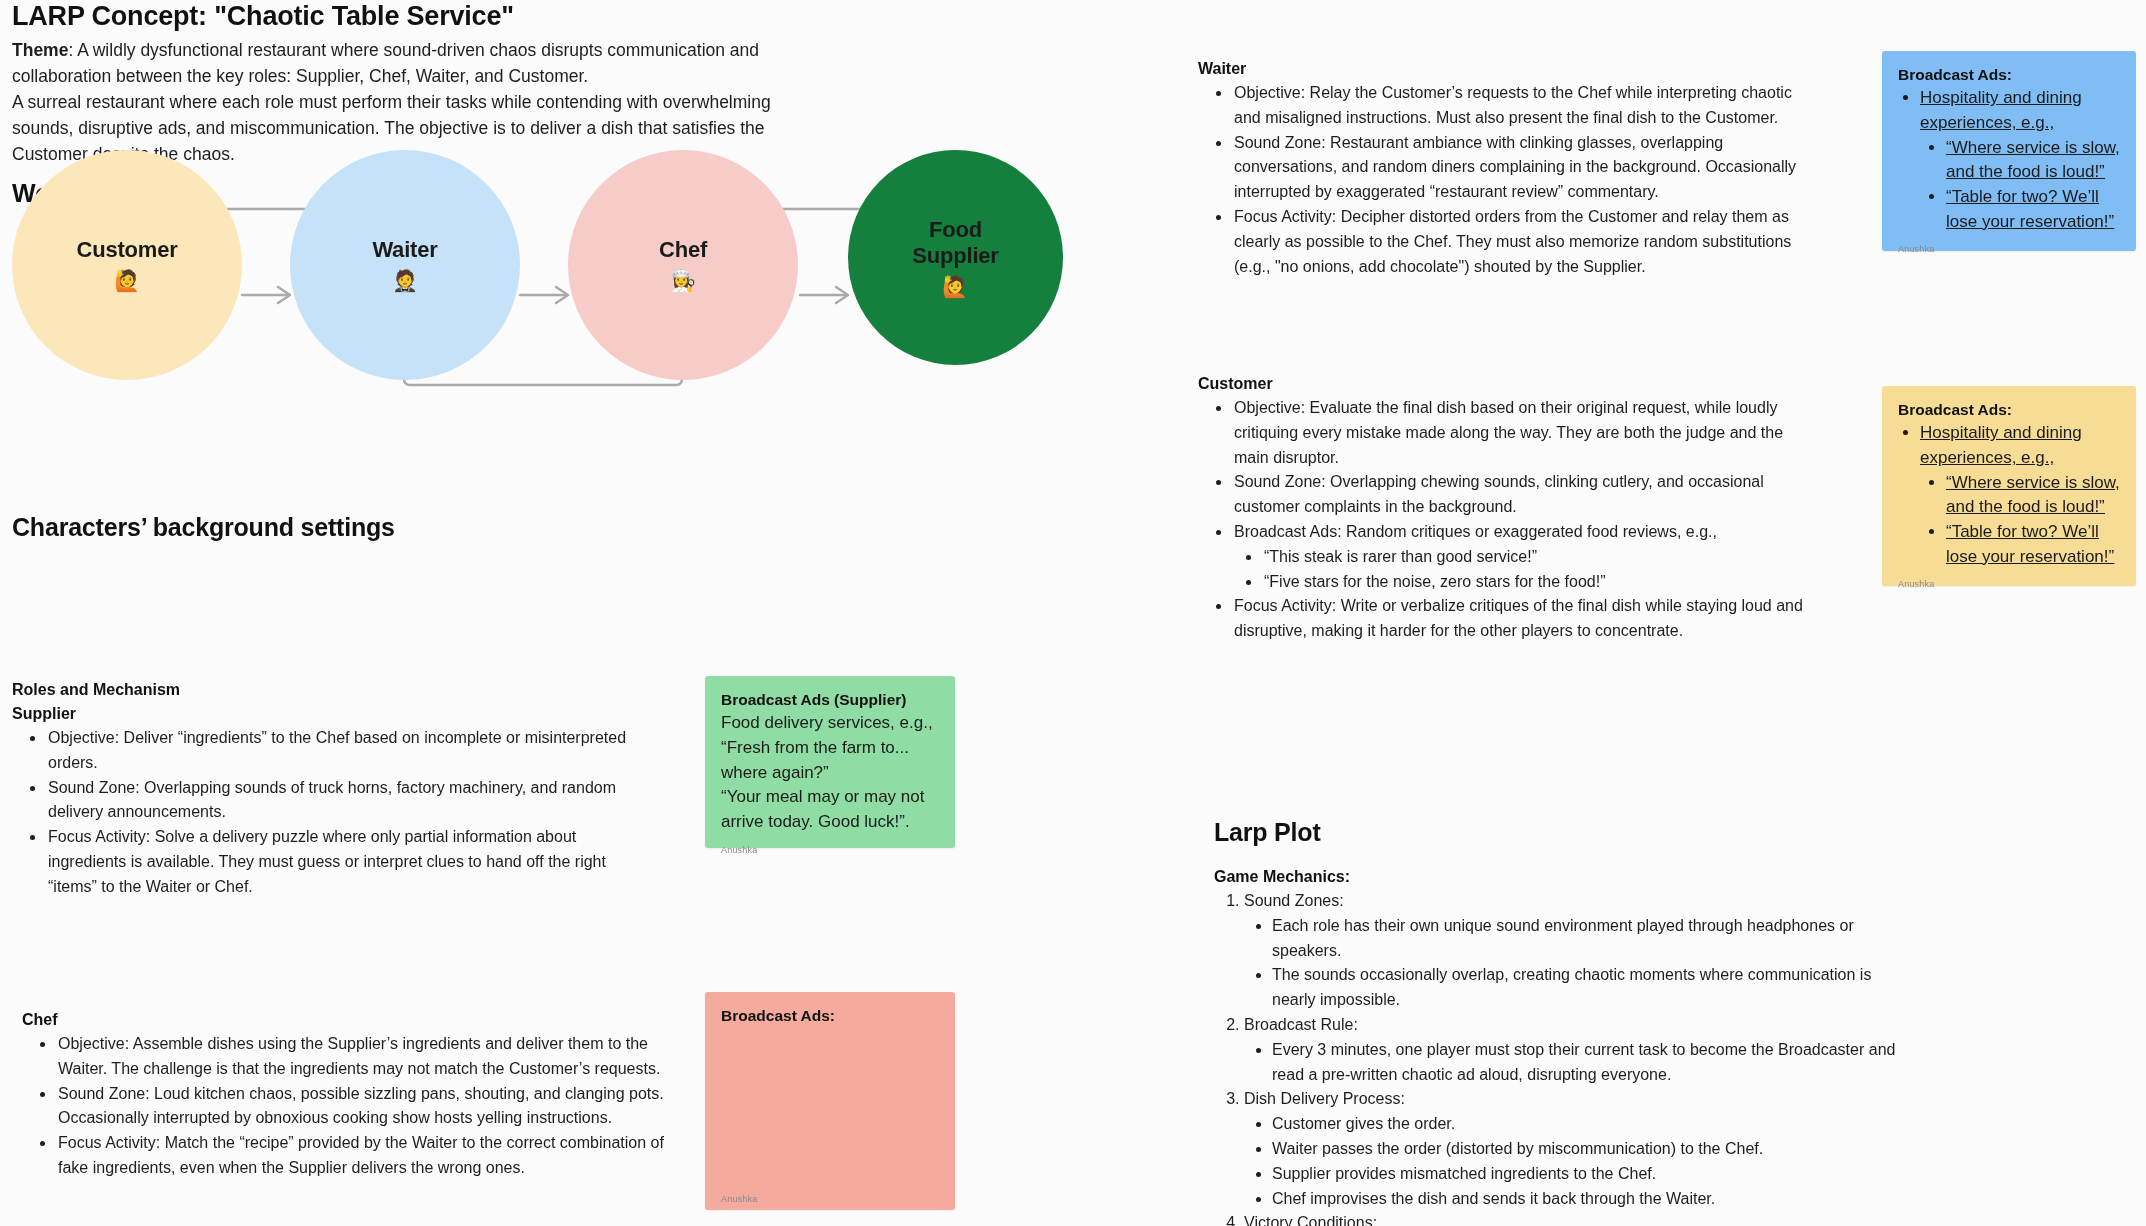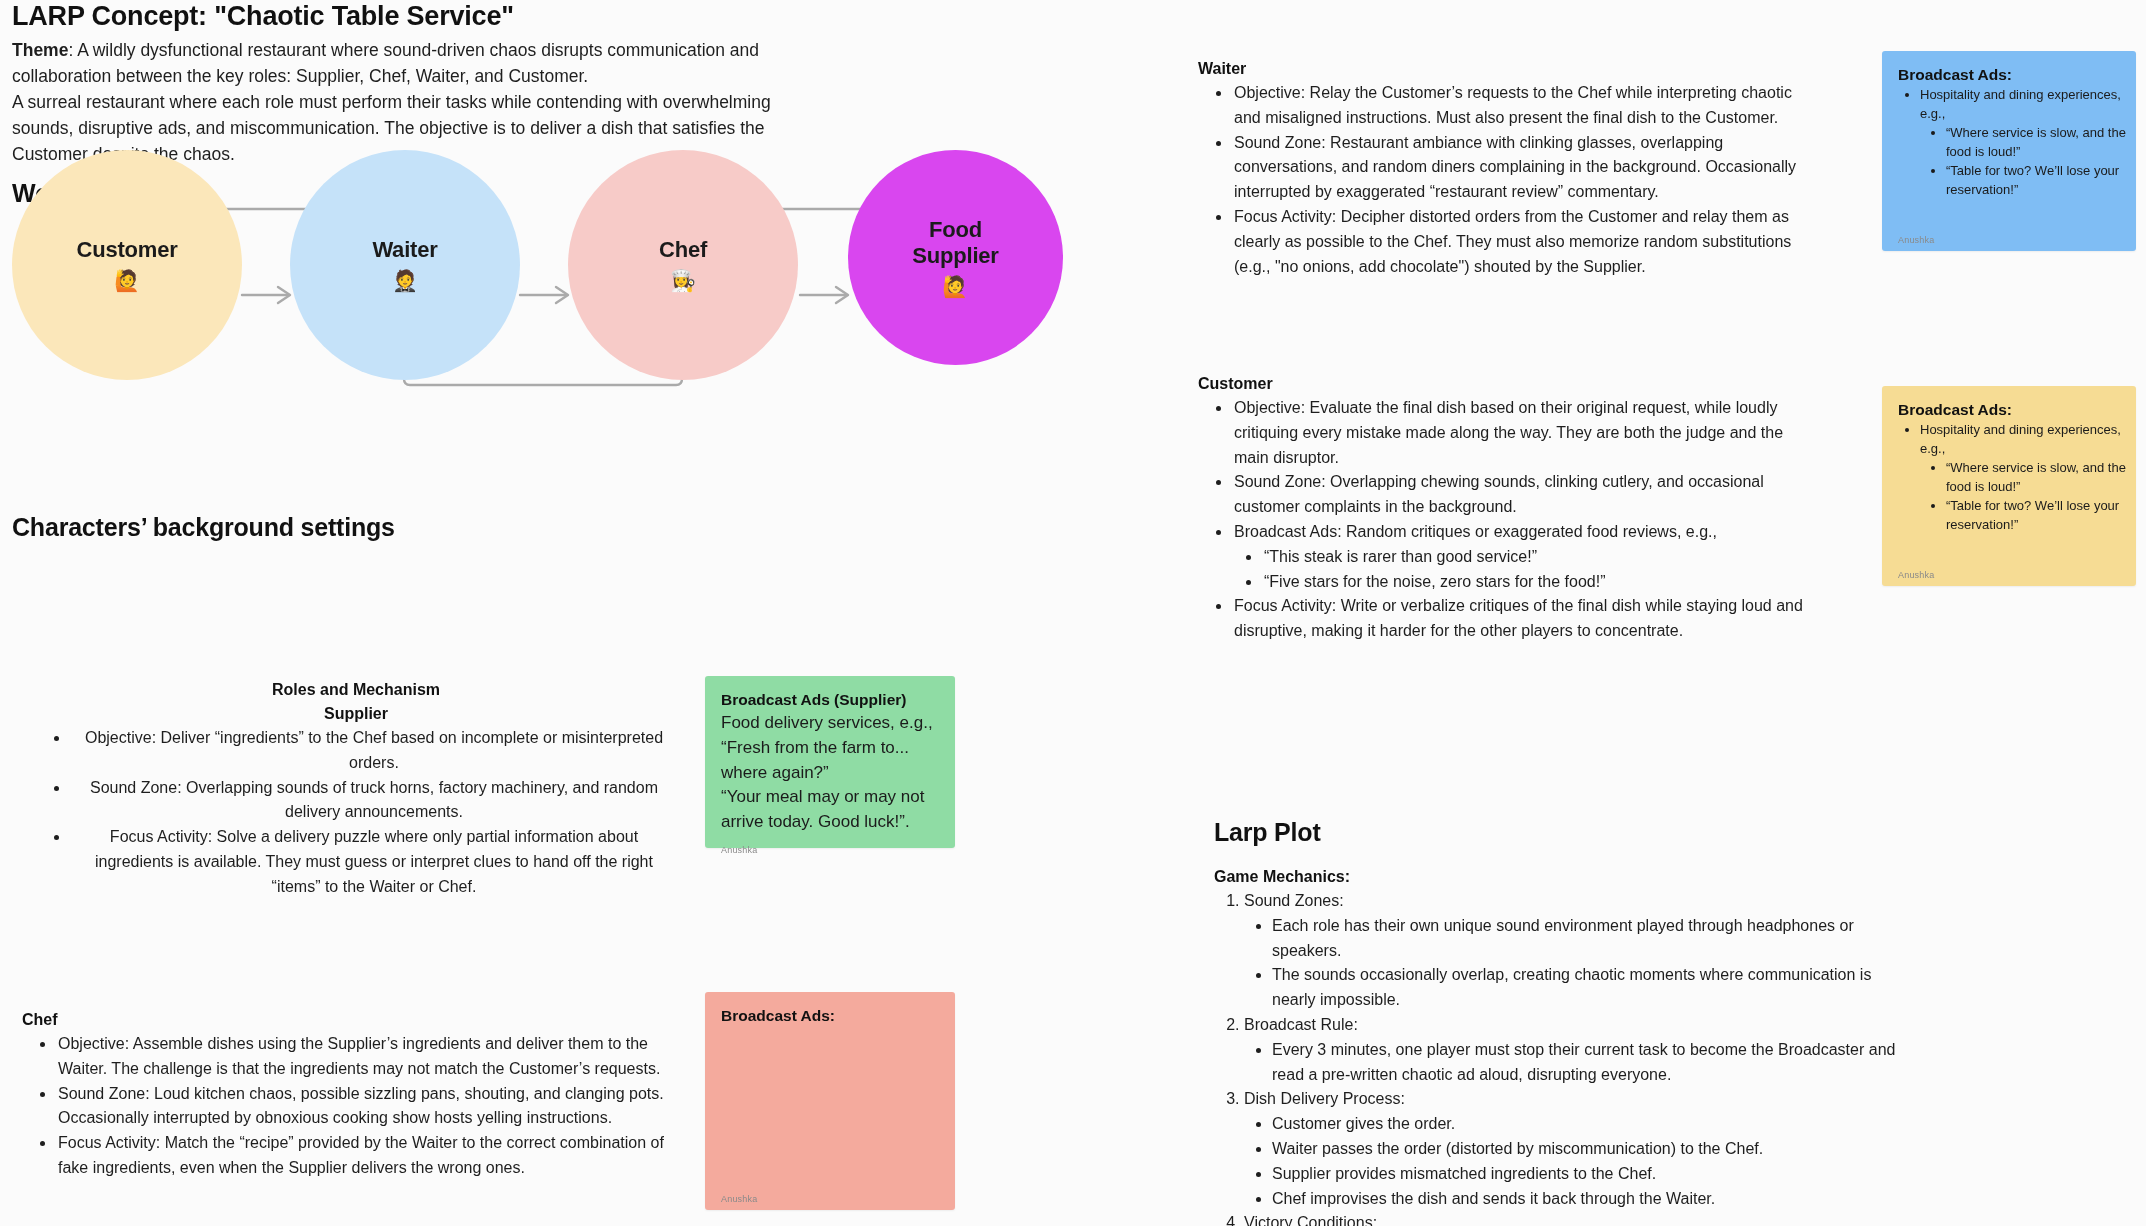--- a/index.html
+++ b/index.html
@@ -87,23 +87,24 @@
     color: #111;
   }
   .sticky .note-line {
     font-size: 17px;
     line-height: 1.45;
     color: #1b1b1b;
   }
   .sticky ul {
     margin: 0;
     padding-left: 22px;
-    font-size: 13px;
+    font-size: 17px;
     line-height: 1.45;
     list-style: disc;
+    text-decoration: underline;
   }
   .sticky ul ul {
     padding-left: 26px;
     margin: 0;
     list-style: disc;
   }
   .sticky .note-author {
     margin-top: auto;
     padding-top: 10px;
     font-size: 9px;
@@ -181,30 +182,30 @@
     <div class="node" style="left:290px; top:-45px; width:230px; height:230px; background:#c5e2f9;">
       <div class="node-label">Waiter</div>
       <div class="node-emoji">🤵</div>
     </div>
 
     <div class="node" style="left:568px; top:-45px; width:230px; height:230px; background:#f7cbc8;">
       <div class="node-label">Chef</div>
       <div class="node-emoji">👩‍🍳</div>
     </div>
 
-    <div class="node" style="left:848px; top:-45px; width:215px; height:215px; background:#d946ef;">
+    <div class="node" style="left:848px; top:-45px; width:215px; height:215px; background:#15803d;">
       <div class="node-label">Food</div>
       <div class="node-label">Supplier</div>
       <div class="node-emoji">🙋</div>
     </div>
   </div>
 
   <div class="abs title-lg" style="left:12px; top:512px; width:700px;">Characters’ background settings</div>
 
-  <div class="abs" style="left:36px; top:678px; width:640px;text-align:center;">
+  <div class="abs" style="left:12px; top:678px; width:640px;">
     <div class="sec-head">Roles and Mechanism</div>
     <div class="sec-head">Supplier</div>
     <ul class="bullets">
       <li>Objective: Deliver “ingredients” to the Chef based on incomplete or misinterpreted orders.</li>
       <li>Sound Zone: Overlapping sounds of truck horns, factory machinery, and random delivery announcements.</li>
       <li>Focus Activity: Solve a delivery puzzle where only partial information about ingredients is available. They must guess or interpret clues to hand off the right “items” to the Waiter or Chef.</li>
     </ul>
   </div>
 
   <div class="sticky" style="left:705px; top:676px; width:250px; height:172px; background:#8fdca4;">

